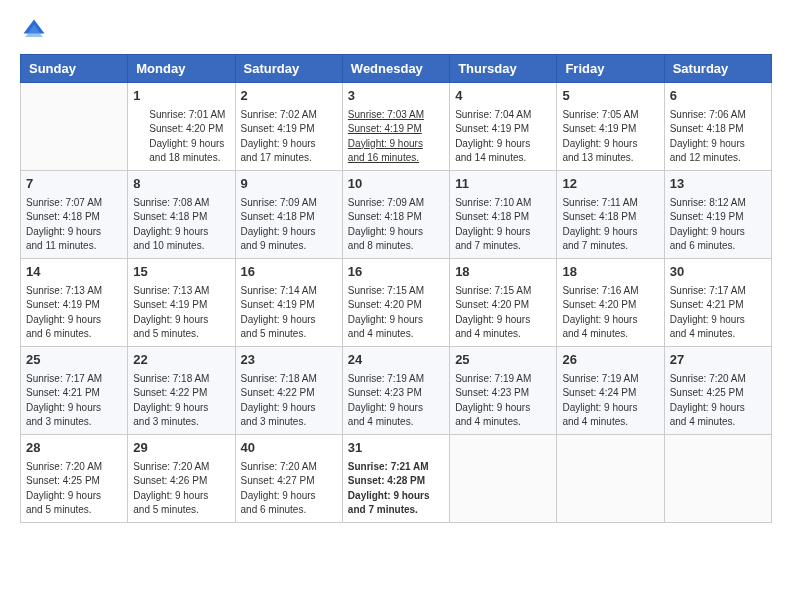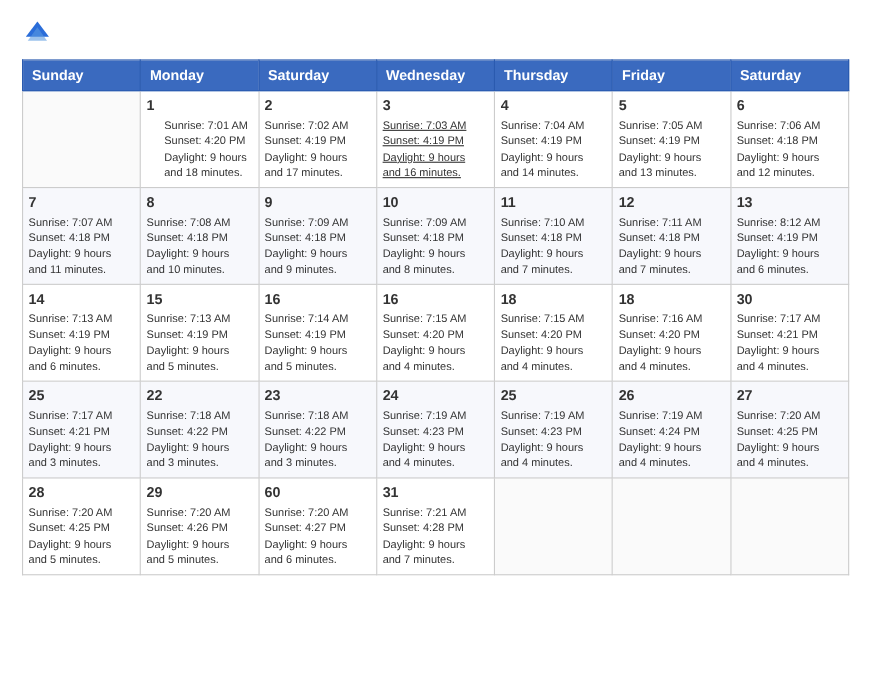--- a/index.html
+++ b/index.html
@@ -331,29 +331,29 @@
 and 5 minutes.</div>
         </td>
         <td>
           <span class="day-number">29</span>
           <div class="day-info" style="white-space: pre-line;">Sunrise: 7:20 AM
 Sunset: 4:26 PM
 Daylight: 9 hours
 and 5 minutes.</div>
         </td>
         <td>
-          <span class="day-number">60</span>
+          <span class="day-number">40</span>
           <div class="day-info" style="white-space: pre-line;">Sunrise: 7:20 AM
 Sunset: 4:27 PM
 Daylight: 9 hours
 and 6 minutes.</div>
         </td>
         <td>
           <span class="day-number">31</span>
-          <div class="day-info" style="white-space: pre-line;">Sunrise: 7:21 AM
+          <div class="day-info" style="white-space: pre-line; font-weight: bold;">Sunrise: 7:21 AM
 Sunset: 4:28 PM
 Daylight: 9 hours
 and 7 minutes.</div>
         </td>
         <td class="empty-cell"></td>
         <td class="empty-cell"></td>
         <td class="empty-cell"></td>
       </tr>
     </tbody>
 </table>

